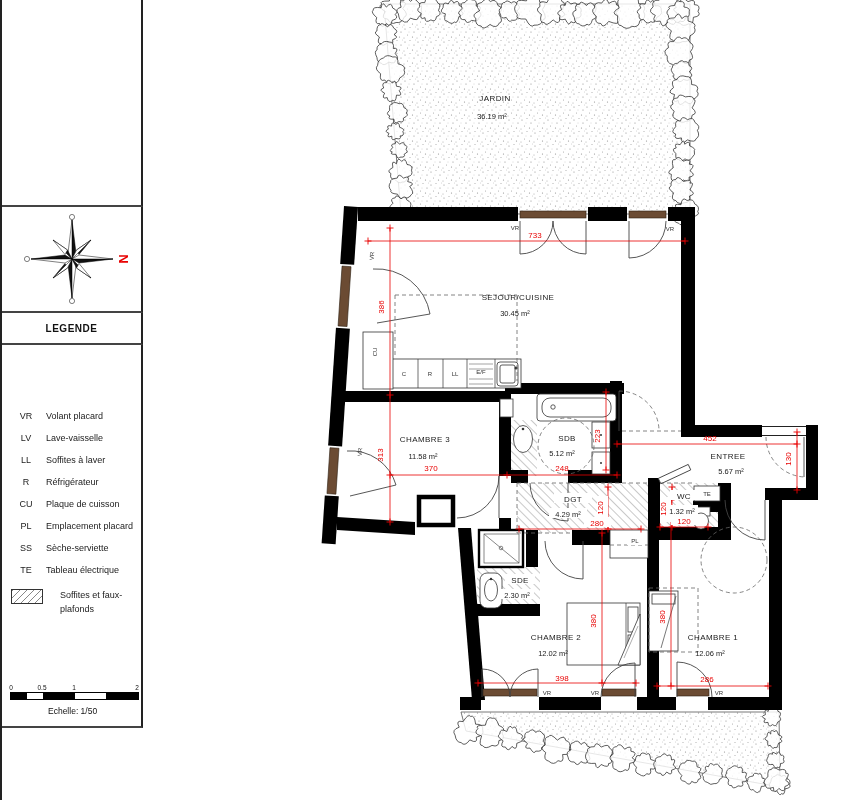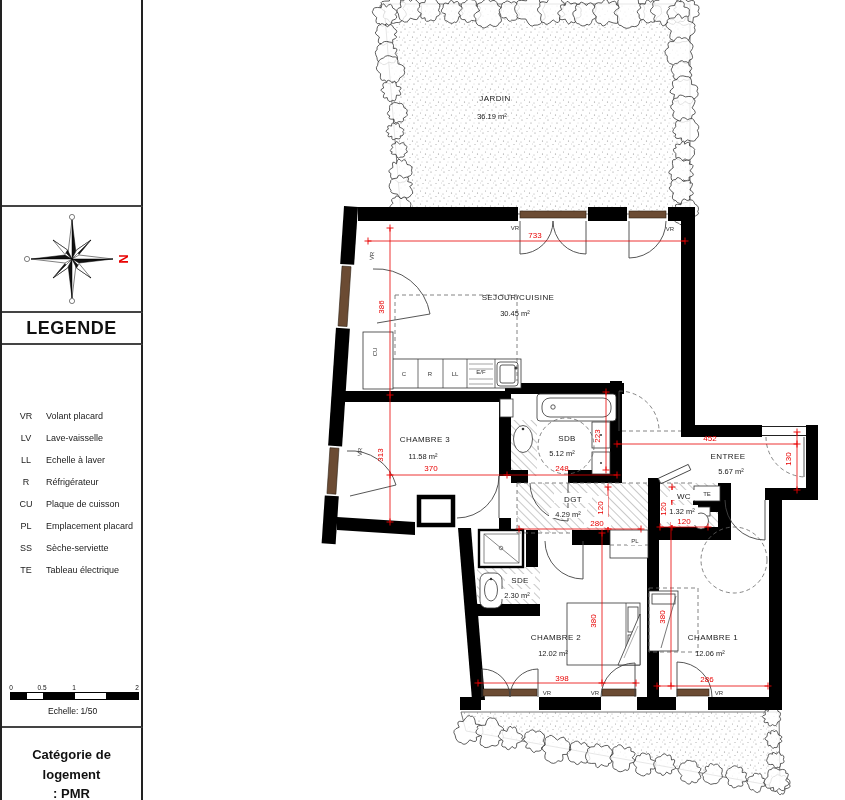--- a/index.html
+++ b/index.html
@@ -6,21 +6,21 @@
   #stage{position:relative;width:845px;height:800px;background:#fff;overflow:hidden;
          font-family:"Liberation Sans","DejaVu Sans",sans-serif;color:#111;}
   
   #sidebar{position:absolute;left:0;top:0;width:143px;height:800px;
            border-left:2px solid #222;box-sizing:border-box;}
   .sbox{position:absolute;left:0;width:141px;box-sizing:border-box;
         border-right:2px solid #222;border-bottom:2px solid #444;background:#fff;}
   #s-empty{top:0;height:207px;}
   #s-compass{top:207px;height:106px;display:flex;align-items:center;justify-content:center;}
   #s-title{top:313px;height:32px;display:flex;align-items:center;justify-content:center;
-           font-weight:bold;font-size:18px;letter-spacing:.5px;}
+           font-weight:bold;font-size:10px;letter-spacing:.5px;}
   #s-legend{top:345px;height:383px;}
   #s-cat{top:728px;height:72px;border-bottom:none;text-align:center;
          font-weight:bold;font-size:13px;line-height:1.5;padding-top:17px;}
   .lrow{display:flex;align-items:flex-start;margin:0 4px 8px 4px;height:14px;font-size:9px;}
   .lrow .abbr{width:40px;text-align:center;flex:none;color:#222;}
   .lrow .lbl{flex:1;color:#222;}
   #legend-list{padding-top:66px;}
   .hrow{display:flex;margin:10px 4px 0 4px;font-size:9px;}
   .hswatch{width:30px;height:13px;margin-left:5px;margin-right:17px;flex:none;
            border:1px solid #333;
@@ -90,21 +90,21 @@
         <div class="lrow">
             <span class="abbr">VR</span>
             <span class="lbl">Volant placard</span>
           </div>
         <div class="lrow">
             <span class="abbr">LV</span>
             <span class="lbl">Lave-vaisselle</span>
           </div>
         <div class="lrow">
             <span class="abbr">LL</span>
-            <span class="lbl">Echelle à laver</span>
+            <span class="lbl">Soffites à laver</span>
           </div>
         <div class="lrow">
             <span class="abbr">R</span>
             <span class="lbl">Réfrigérateur</span>
           </div>
         <div class="lrow">
             <span class="abbr">CU</span>
             <span class="lbl">Plaque de cuisson</span>
           </div>
         <div class="lrow">
@@ -112,43 +112,44 @@
             <span class="lbl">Emplacement placard</span>
           </div>
         <div class="lrow">
             <span class="abbr">SS</span>
             <span class="lbl">Sèche-serviette</span>
           </div>
         <div class="lrow">
             <span class="abbr">TE</span>
             <span class="lbl">Tableau électrique</span>
           </div>
+        <div class="hrow">
+          <span class="hswatch"></span>
+          <span class="hlbl"><span>Soffites et faux-</span><br>
+          <span>plafonds</span></span>
+        </div>
       </div>
       <div id="scalebar">
         <div id="sb-ticks">
           <span style="left:1px">0</span>
           <span style="left:32px">0.5</span>
           <span style="left:64px">1</span>
           <span style="left:127px">2</span>
         </div>
         <div id="sb-bar">
           <div style="width:16px;background:#000"></div>
           <div style="width:16px;background:#fff"></div>
           <div style="width:32px;background:#000"></div>
           <div style="width:31px;background:#fff"></div>
           <div style="width:32px;background:#000"></div>
         </div>
         <div id="sb-label">Echelle: 1/50</div>
       </div>
     </div>
 
-    <div class="sbox" id="s-cat">
-      <div>Catégorie de logement</div>
-      <div>: PMR</div>
-    </div>
   </aside>
 
   <div id="plan">
   <svg width="702" height="800" viewBox="143 0 702 800">
     <defs>
       <pattern id="stip" width="13" height="13" patternUnits="userSpaceOnUse">
         <circle cx="2" cy="3" r=".6" fill="#8a8a8a"></circle>
             <circle cx="7" cy="1.5" r=".5" fill="#999"></circle>
         <circle cx="11" cy="6" r=".6" fill="#8a8a8a"></circle>
             <circle cx="4.5" cy="9" r=".5" fill="#999"></circle>

